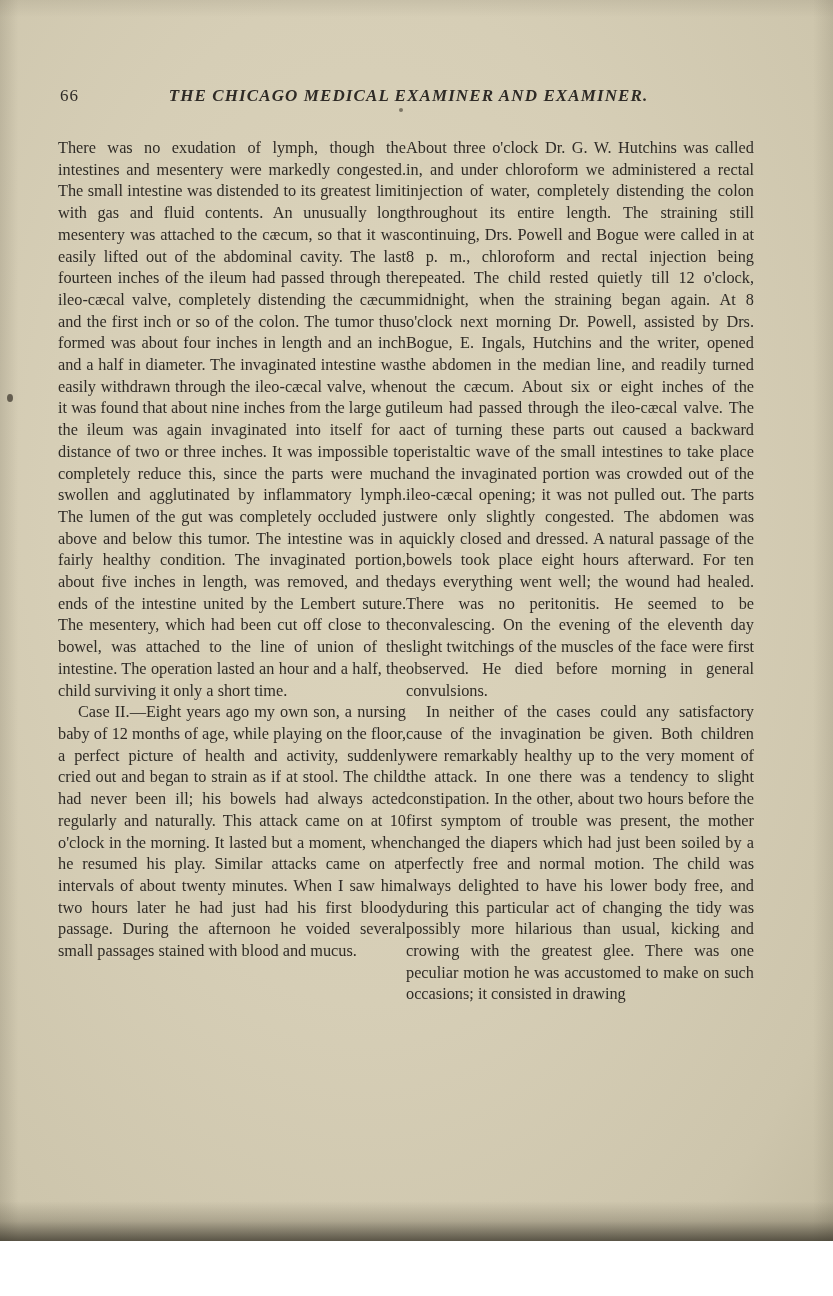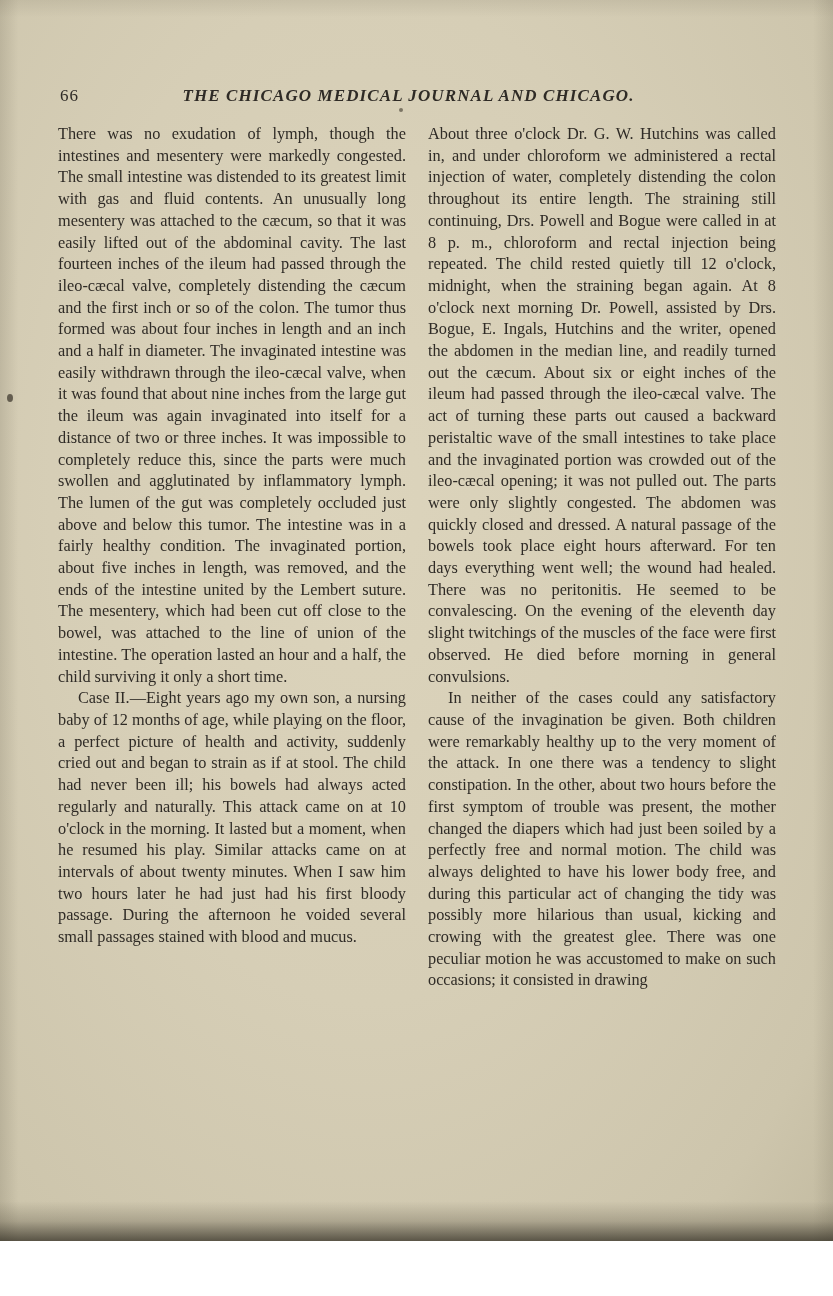--- a/index.html
+++ b/index.html
@@ -34,24 +34,23 @@
     text-align: center;
     font-size: 17px;
     font-style: italic;
     font-weight: bold;
     letter-spacing: 1.1px;
     padding-right: 70px;
     white-space: nowrap;
   }
   .page-body {
     position: absolute;
-    top: 123px; left: 58px;
+    top: 137px; left: 58px;
     width: 718px;
     display: flex;
-    gap: 22px;
   }
   .col {
     width: 348px;
     text-align: justify;
     font-size: 16.3px;
     line-height: 21.7px;
     hyphens: auto;
     -webkit-hyphens: auto;
   }
   .col p { margin: 0; }
@@ -69,21 +68,21 @@
 </head>
 <body>
 
 <div class="page">
 
   <div class="ink-speck speck-1"></div>
   <div class="ink-speck speck-2"></div>
 
   <header class="page-header">
     <span class="page-number">66</span>
-    <h1 class="journal-title">THE CHICAGO MEDICAL JOURNAL AND CHICAGO.</h1>
+    <h1 class="journal-title">THE CHICAGO MEDICAL EXAMINER AND EXAMINER.</h1>
   </header>
 
   <main class="page-body">
 
     <section class="col">
       <p class="flush">There was no exudation of lymph, though the intestines and mesentery were markedly congested. The small intestine was distended to its greatest limit with gas and fluid contents. An unusually long mesentery was attached to the cæcum, so that it was easily lifted out of the abdominal cavity. The last fourteen inches of the ileum had passed through the ileo-cæcal valve, completely distending the cæcum and the first inch or so of the colon. The tumor thus formed was about four inches in length and an inch and a half in diameter. The invaginated intestine was easily withdrawn through the ileo-cæcal valve, when it was found that about nine inches from the large gut the ileum was again invaginated into itself for a distance of two or three inches. It was impossible to completely reduce this, since the parts were much swollen and agglutinated by inflammatory lymph. The lumen of the gut was completely occluded just above and below this tumor. The intestine was in a fairly healthy condition. The invaginated portion, about five inches in length, was removed, and the ends of the intestine united by the Lembert suture. The mesentery, which had been cut off close to the bowel, was attached to the line of union of the intestine. The operation lasted an hour and a half, the child surviving it only a short time.</p>
       <p class="indent"><span class="case-lead">Case II.</span><span>—Eight years ago my own son, a nursing baby of 12 months of age, while playing on the floor, a perfect picture of health and activity, suddenly cried out and began to strain as if at stool. The child had never been ill; his bowels had always acted regularly and naturally. This attack came on at 10 o'clock in the morning. It lasted but a moment, when he resumed his play. Similar attacks came on at intervals of about twenty minutes. When I saw him two hours later he had just had his first bloody passage. During the afternoon he voided several small passages stained with blood and mucus.</span></p>
     </section>
 
     <section class="col">

